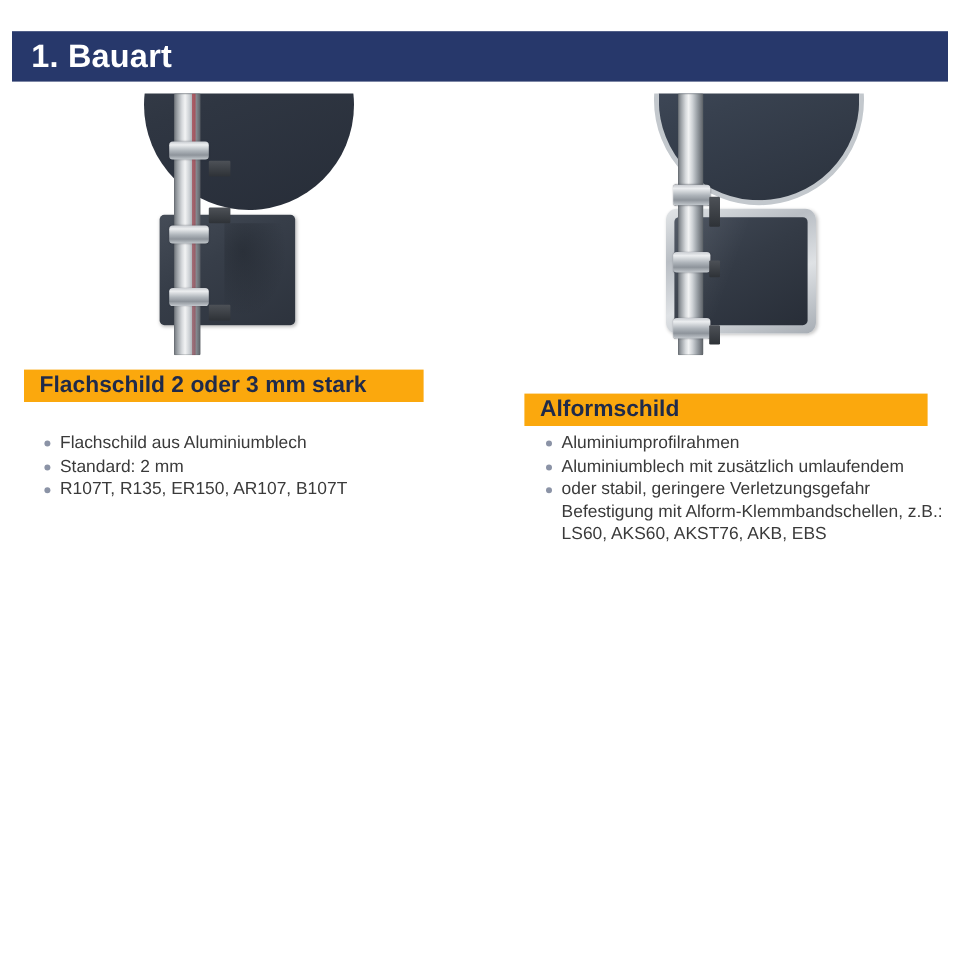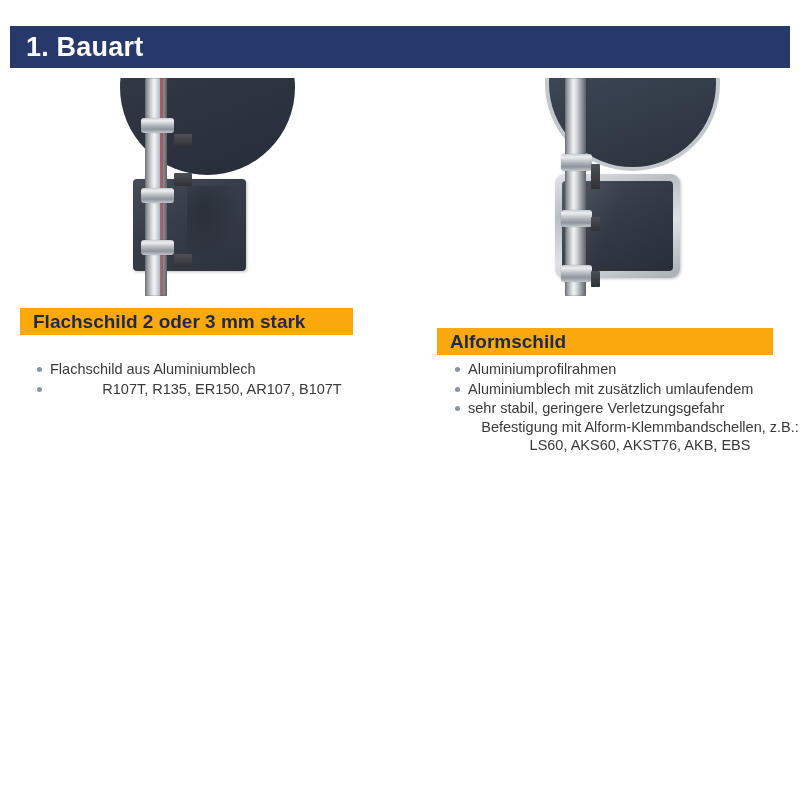--- a/index.html
+++ b/index.html
@@ -200,21 +200,20 @@
     position: absolute;
     left: 3px;
     top: 7px;
     width: 5px;
     height: 5px;
     border-radius: 50%;
     background: #8b93a6;
   }
   .bullets li .cont {
     display: block;
-    text-align: center;
   }
 </style>
 </head>
 <body>
 
 <div class="section-header">
   <span class="section-header-title">1. Bauart</span>
 </div>
 
 <div class="columns">
@@ -267,29 +266,32 @@
 
 <div class="caption-bar caption-right">
   <span class="caption-bar-text">Alformschild</span>
 </div>
 
 <ul class="bullets bullets-left">
   <li>
     <span>Flachschild aus Aluminiumblech</span>
   </li>
   <li>
+    <span>Standard: 2 mm</span>
+  </li>
+  <li>
     <span class="cont">R107T, R135, ER150, AR107, B107T</span>
   </li>
 </ul>
 
 <ul class="bullets bullets-right">
   <li>
     <span>Aluminiumprofilrahmen</span>
   </li>
   <li>
     <span>Aluminiumblech mit zusätzlich umlaufendem</span>
   </li>
   <li>
-    <span>sehr stabil, geringere Verletzungsgefahr</span>
+    <span>oder stabil, geringere Verletzungsgefahr</span>
     <span class="cont" style="white-space:pre-line;">Befestigung mit Alform-Klemmbandschellen, z.B.:
 LS60, AKS60, AKST76, AKB, EBS</span>
   </li>
 </ul>
 
 </body></html>

